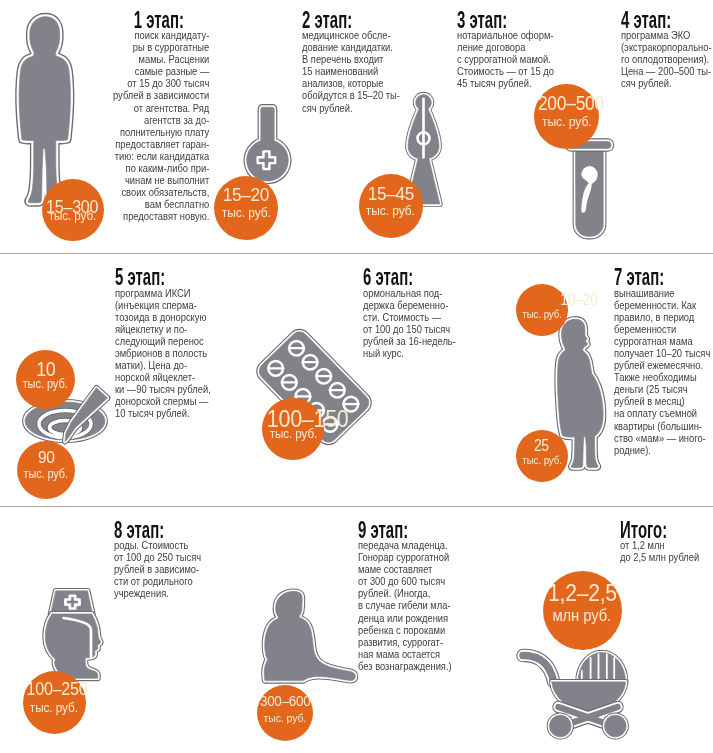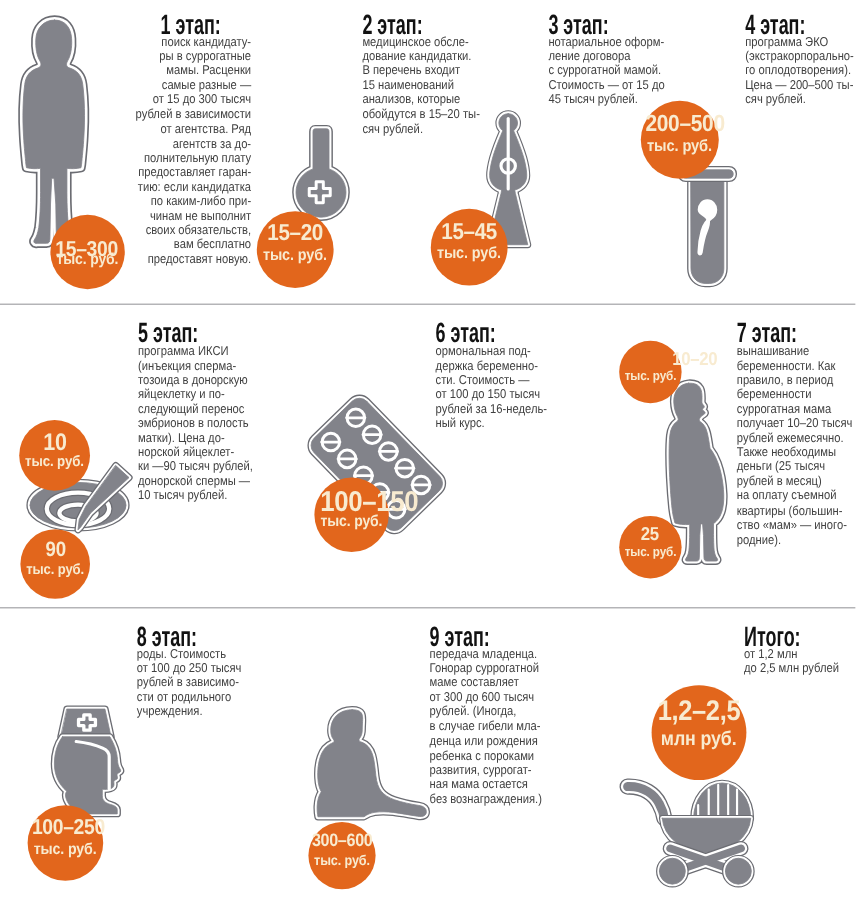--- a/index.html
+++ b/index.html
@@ -6,21 +6,21 @@
   body{width:713px;height:753px;position:relative;overflow:hidden;
        font-family:"Liberation Sans",sans-serif;color:#2b2b2b;}
   .stage{position:absolute;}
   .stage-title{position:relative;top:1.5px;font-weight:bold;font-size:23.2px;color:#121212;
        line-height:16px;white-space:nowrap;
        transform:scaleX(0.645);transform-origin:left top;}
   .stage-body{margin-top:3px;font-size:10.7px;line-height:12.1px;color:#404040;
        white-space:nowrap;transform:scaleX(0.875);transform-origin:left top;}
   .divider{position:absolute;left:0;width:713px;height:1px;background:#a2a2a6;}
   .badge{position:absolute;border-radius:50%;background:#e2661c;
-       color:#f8ebd0;font-weight:bold;text-align:center;}
+       color:#f8ebd0;font-weight:normal;text-align:center;}
   .badge span{position:absolute;left:0;width:100%;display:block;white-space:nowrap;line-height:1;}
   .badge .b-amount{letter-spacing:-0.3px;}
   .badge .b-unit{letter-spacing:-0.1px;}
   .badge i{display:inline-block;font-style:normal;}
   .icon{position:absolute;}
   .icon svg{display:block;overflow:visible;}
 </style>
 </head>
 <body>
 

